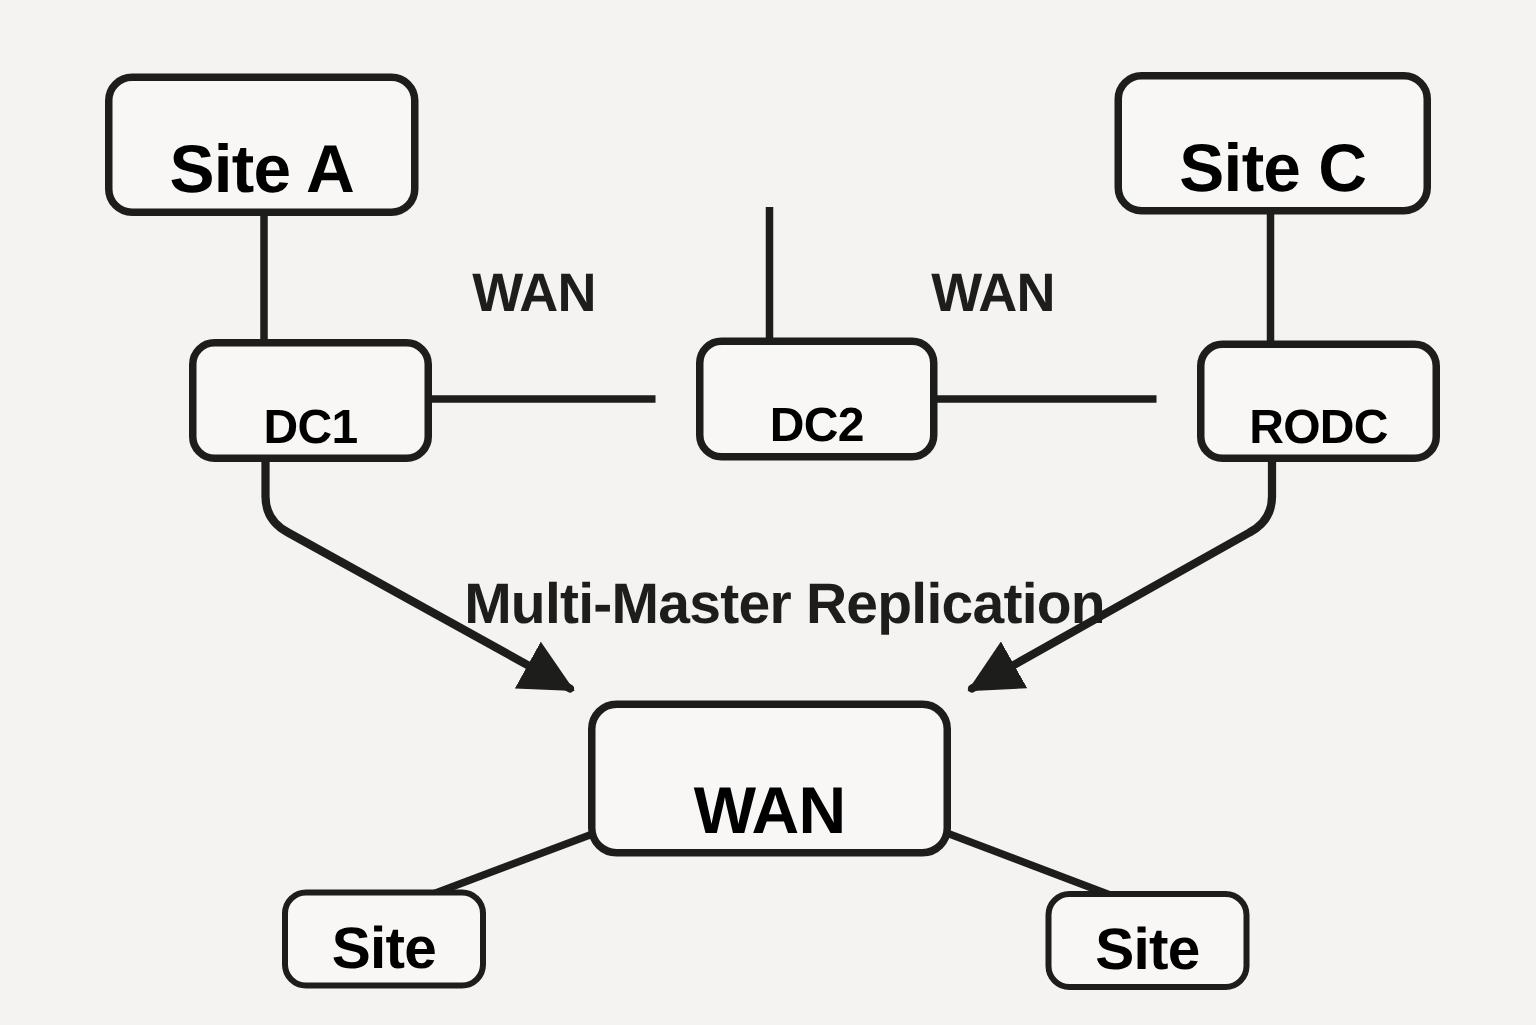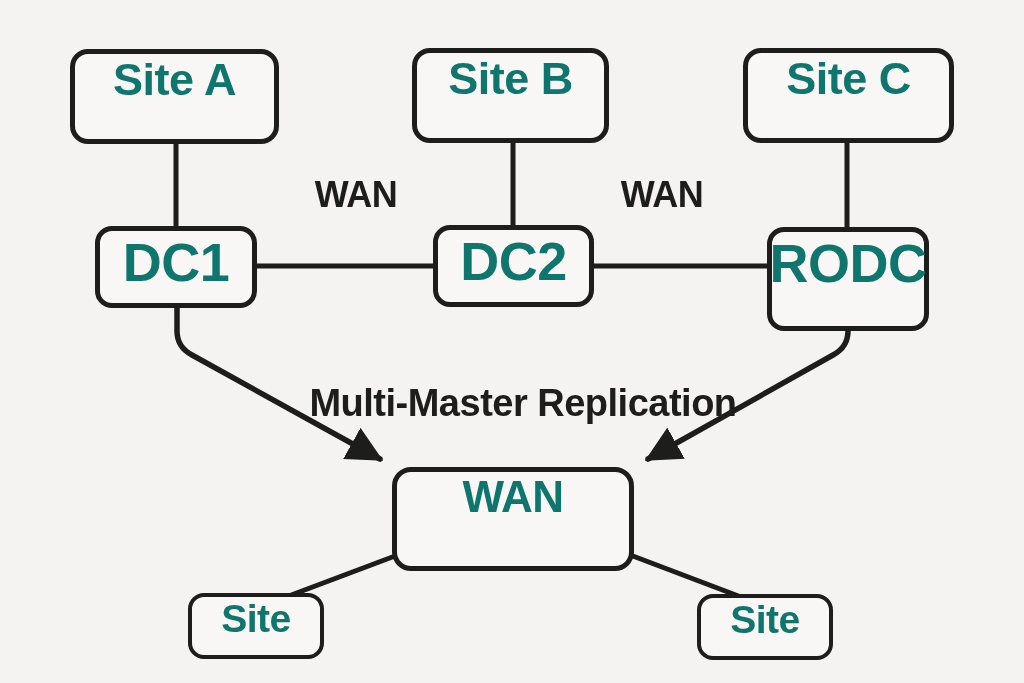--- a/index.html
+++ b/index.html
@@ -22,29 +22,29 @@
     height: 683px;
     z-index: 0;
   }
   .node {
     position: absolute;
     box-sizing: border-box;
     background: #f8f7f5;
     border: 5px solid #1d1d1b;
     border-radius: 18px;
     display: flex;
-    align-items: flex-start;
+    align-items: flex-end;
     justify-content: center;
-    color: #0f766e;
+    color: #000000;
     font-weight: 700;
     letter-spacing: -0.5px;
     z-index: 1;
   }
   .node-site-top { font-size: 45px; }
-  .node-dc { font-size: 54px; border-radius: 17px; }
+  .node-dc { font-size: 32px; border-radius: 17px; margin-left: 31px; }
   .node-hub { font-size: 44px; border-radius: 19px; }
   .node-site-bottom {
     font-size: 39px;
     border-width: 4px;
     border-radius: 16px;
   }
   .free-label {
     position: absolute;
     color: #1d1d1b;
     font-weight: 700;
@@ -54,21 +54,21 @@
   }
   .wan-edge-label { font-size: 36px; width: 160px; }
   .caption-label { font-size: 38px; width: 600px; margin-top: 36px; }
 
   
   #node-site-a { left: 70px;  top: 49px;  width: 209px; height: 95px; }
   #node-site-b { left: 412px; top: 48px;  width: 197px; height: 95px; }
   #node-site-c { left: 743px; top: 48px;  width: 211px; height: 95px; }
   #node-dc1    { left: 95px;  top: 226px; width: 162px; height: 82px; }
   #node-dc2    { left: 433px; top: 225px; width: 161px; height: 82px; }
-  #node-rodc   { left: 767px; top: 227px; width: 162px; height: 104px; }
+  #node-rodc   { left: 767px; top: 227px; width: 162px; height: 81px; }
   #node-wan-hub{ left: 392px; top: 467px; width: 242px; height: 104px; }
   #node-site-bl{ left: 188px; top: 593px; width: 136px; height: 66px; }
   #node-site-br{ left: 697px; top: 594px; width: 136px; height: 66px; }
   #label-wan-left  { left: 276px; top: 174px; }
   #label-wan-right { left: 582px; top: 174px; }
   #label-replication { left: 223px; top: 346px; }
 </style>
 </head>
 <body>
 
@@ -91,23 +91,20 @@
     <path d="M177,304 L177,331 Q177,347 192,355 L380,459" fill="none" stroke="#1d1d1b" stroke-width="5.5" stroke-linecap="round" marker-end="url(#arrowhead)"></path>
     <path d="M848,304 L848,331 Q848,347 833,355 L648,459" fill="none" stroke="#1d1d1b" stroke-width="5.5" stroke-linecap="round" marker-end="url(#arrowhead)"></path>
 
     <line x1="403" y1="553" x2="286" y2="597" stroke="#1d1d1b" stroke-width="5"></line>
     <line x1="625" y1="553" x2="741" y2="597" stroke="#1d1d1b" stroke-width="5"></line>
   </svg>
 
   <div class="node node-site-top" id="node-site-a">
     <span>Site A</span>
   </div>
-  <div class="node node-site-top" id="node-site-b">
-    <span>Site B</span>
-  </div>
   <div class="node node-site-top" id="node-site-c">
     <span>Site C</span>
   </div>
 
   <div class="free-label wan-edge-label" id="label-wan-left">WAN</div>
   <div class="free-label wan-edge-label" id="label-wan-right">WAN</div>
 
   <div class="node node-dc" id="node-dc1">
     <span>DC1</span>
   </div>

